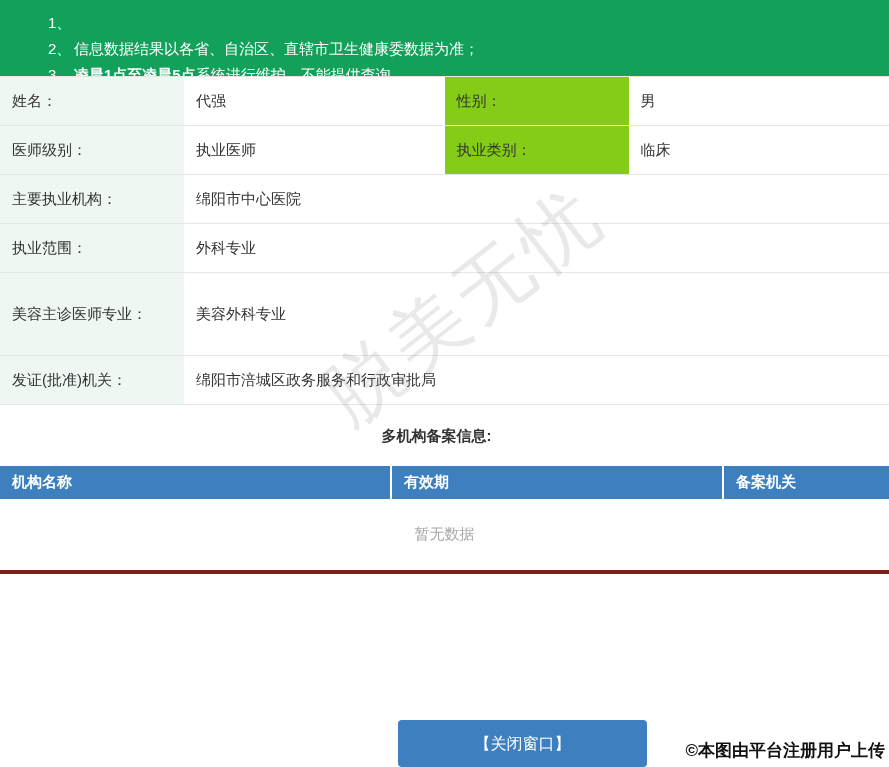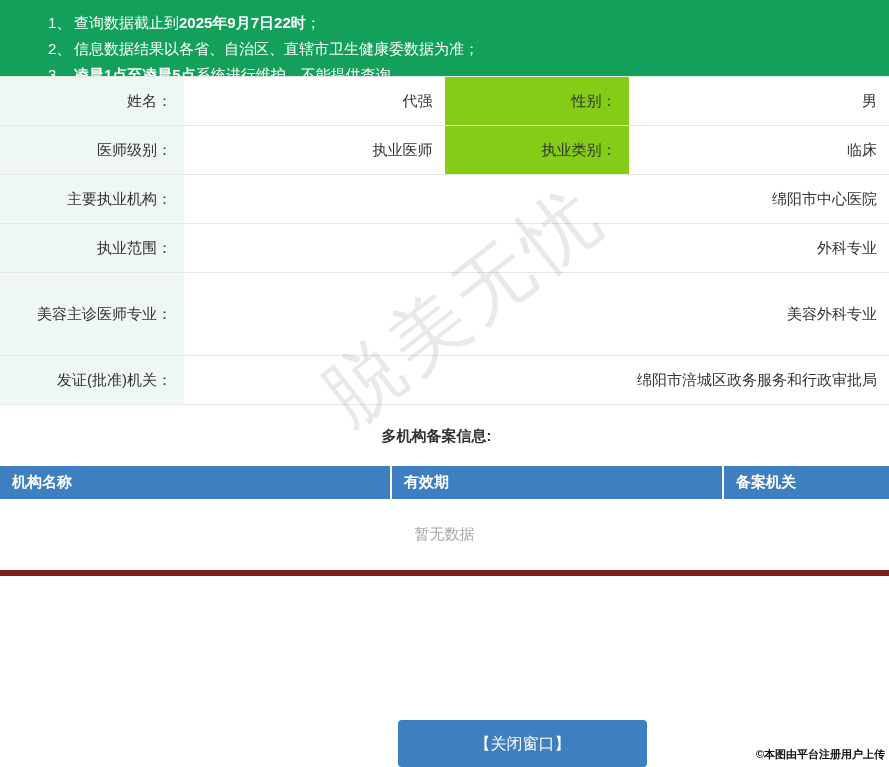--- a/index.html
+++ b/index.html
@@ -41,21 +41,20 @@
     font-weight: bold;
   }
 
   
   .info-table {
     width: 889px;
     border-collapse: collapse;
     table-layout: fixed;
     position: relative;
     z-index: 2;
-    text-align: right;
   }
   .info-table td {
     border-bottom: 1px solid #e6e6e6;
     padding: 14px 12px;
     font-size: 15px;
     vertical-align: middle;
     height: 20px;
   }
   .info-table tr:first-child td {
     border-top: 1px solid #e6e6e6;
@@ -123,21 +122,21 @@
     border-right: 2px solid #ffffff;
     margin-left: 36px;
   }
   .records th:last-child { border-right: none; }
   .records td.empty {
     text-align: center;
     color: #a8a8a8;
     padding: 26px 0;
     font-size: 15px;
     background: #ffffff;
-    border-bottom: 6px solid #7f1d1d;
+    border-bottom: 4px solid #7f1d1d;
   }
 
   
   .footer {
     position: absolute;
     left: 0;
     bottom: 0;
     width: 889px;
     height: 50px;
   }
@@ -155,33 +154,32 @@
     cursor: pointer;
     font-family: "Liberation Sans", sans-serif;
     line-height: 47px;
     text-align: center;
     padding: 0;
   }
   .upload-note {
     position: absolute;
     right: 4px;
     bottom: 5px;
-    font-size: 11px;
+    font-size: 17px;
     color: #111;
     font-weight: bold;
     white-space: nowrap;
   }
 </style>
 </head>
 <body>
 
 <div class="notice">
   <div class="notice-line">
     <span class="notice-num">1、</span>
-    <span class="notice-text"><span>查询数据截止到</span><b>2025年9月7日22时</b><span>；</span></span>
   </div>
   <div class="notice-line">
     <span class="notice-num">2、</span>
     <span class="notice-text">信息数据结果以各省、自治区、直辖市卫生健康委数据为准；</span>
   </div>
   <div class="notice-line">
     <span class="notice-num">3、</span>
     <span class="notice-text"><b>凌晨1点至凌晨5点</b><span>系统进行维护，不能提供查询。</span></span>
   </div>
 </div>

